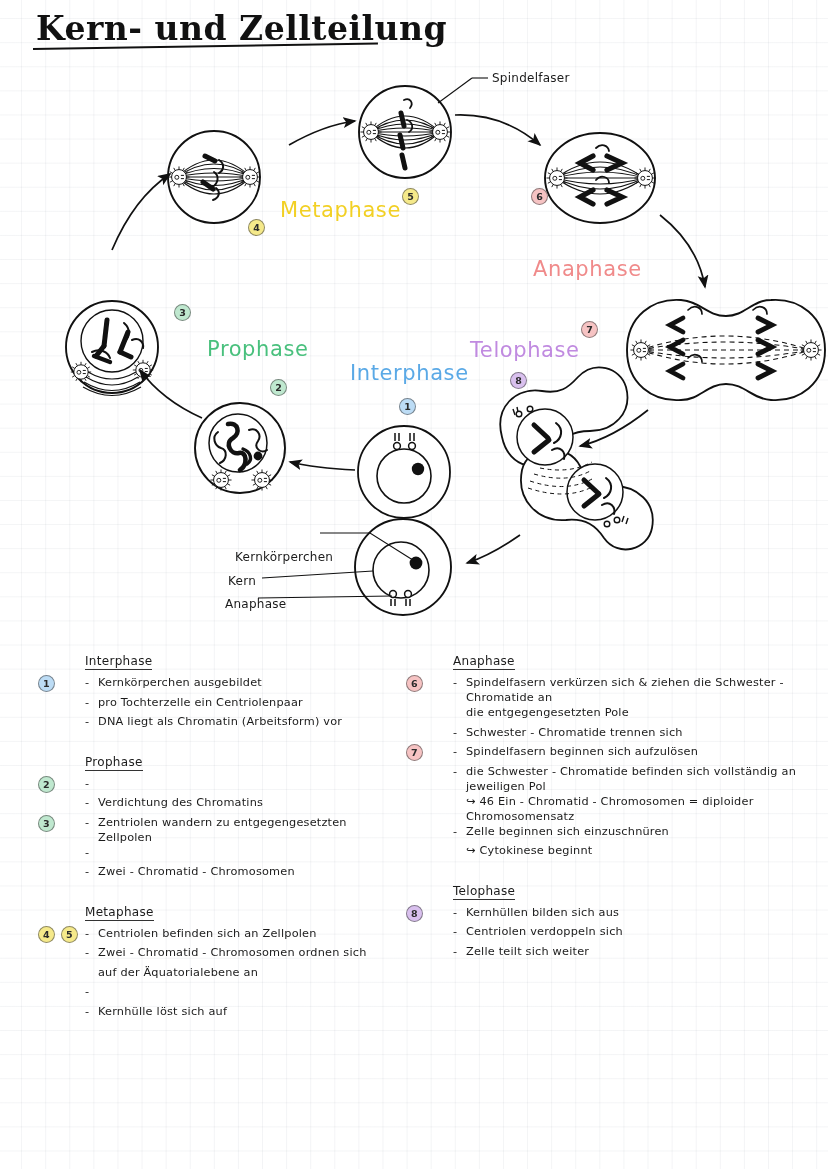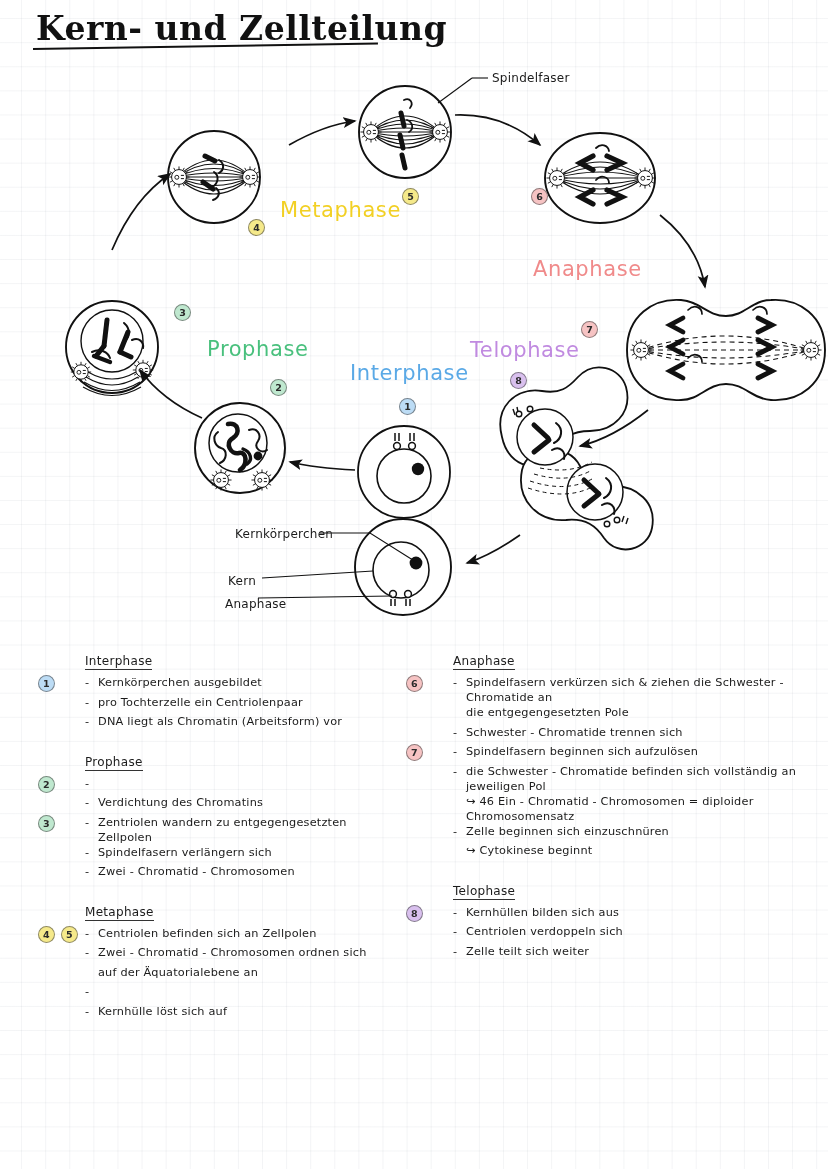--- a/index.html
+++ b/index.html
@@ -372,21 +372,21 @@
   <div class="badge" style="left:399px;top:398px;background:#bcdcf5;">1</div>
   <div class="badge" style="left:270px;top:379px;background:#bfe8cf;">2</div>
   <div class="badge" style="left:174px;top:304px;background:#bfe8cf;">3</div>
   <div class="badge" style="left:248px;top:219px;background:#f5e98a;">4</div>
   <div class="badge" style="left:402px;top:188px;background:#f5e98a;">5</div>
   <div class="badge" style="left:531px;top:188px;background:#f6c3c3;">6</div>
   <div class="badge" style="left:581px;top:321px;background:#f6c3c3;">7</div>
   <div class="badge" style="left:510px;top:372px;background:#d9c0ee;">8</div>
 
   <div class="hlabel" style="left:492px;top:71px;">Spindelfaser</div>
-  <div class="hlabel" style="left:235px;top:527px;">Kernkörperchen</div>
+  <div class="hlabel" style="left:235px;top:550px;">Kernkörperchen</div>
   <div class="hlabel" style="left:228px;top:574px;">Kern</div>
   <div class="hlabel" style="left:225px;top:597px;">Anaphase</div>
 
   <div id="notes">
     <div class="col" id="colL">
         <div class="sec"><div class="sec-head"><u>Interphase</u></div><div class="line">
             <div class="gut">
               <div class="badge" style="background: rgb(188, 220, 245); left: 8px;">1</div>
             </div>
             <div class="dash">-</div>
@@ -411,21 +411,20 @@
             <div class="txt">Verdichtung des Chromatins</div>
           </div><div class="line">
             <div class="gut">
               <div class="badge" style="background: rgb(191, 232, 207); left: 8px;">3</div>
             </div>
             <div class="dash">-</div>
             <div class="txt">Zentriolen wandern zu entgegengesetzten Zellpolen</div>
           </div><div class="line">
             <div class="gut"></div>
             <div class="dash">-</div>
-            <div class="txt">Spindelfasern verlängern sich</div>
           </div><div class="line">
             <div class="gut"></div>
             <div class="dash">-</div>
             <div class="txt">Zwei - Chromatid - Chromosomen</div>
           </div></div>
         <div class="sec"><div class="sec-head"><u>Metaphase</u></div><div class="line">
             <div class="gut">
               <div class="badge" style="background: rgb(245, 233, 138); left: 8px;">4</div>
               <div class="badge" style="background: rgb(245, 233, 138); left: 31px;">5</div>
             </div>

